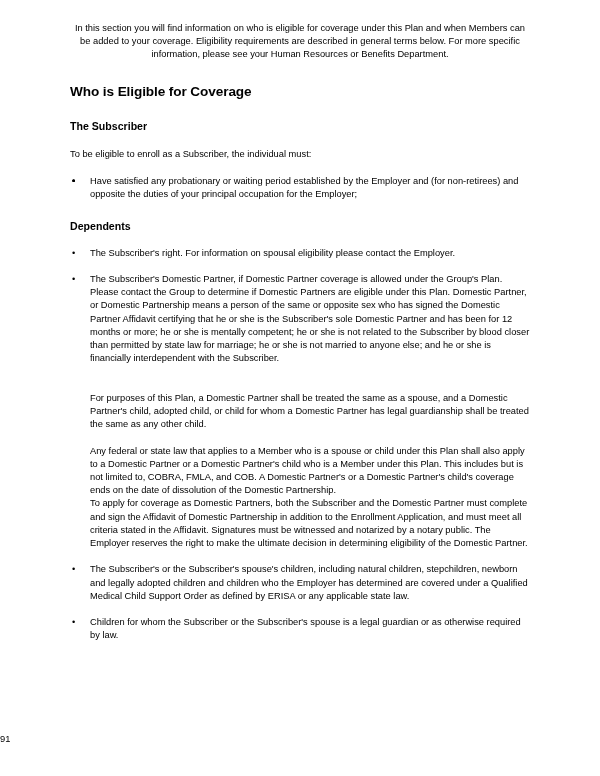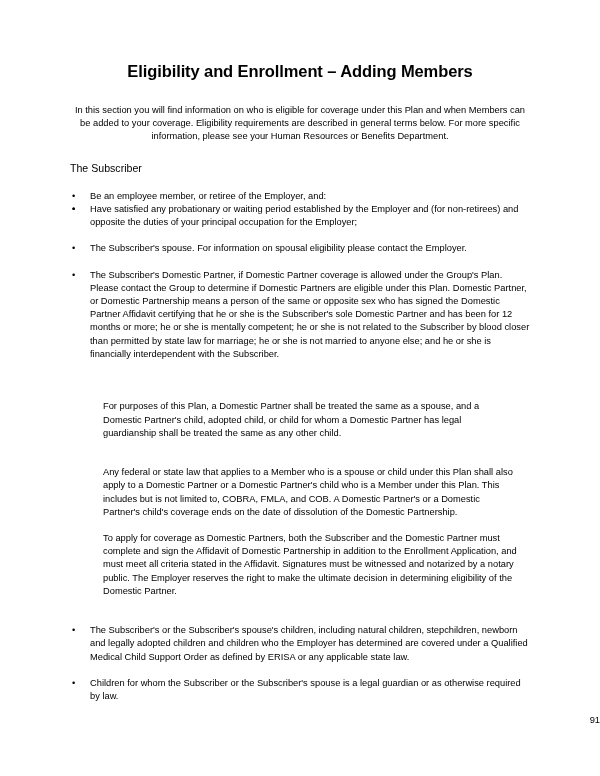--- a/index.html
+++ b/index.html
@@ -44,21 +44,21 @@
     padding-top: 22px;
     font-size: 13.6px;
     font-weight: bold;
     line-height: 1.25;
     letter-spacing: -0.1px;
   }
   .h3 {
     margin: 0;
     padding-top: 19px;
     font-size: 10.6px;
-    font-weight: normal;
+    font-weight: bold;
     line-height: 1.25;
   }
   .body-p {
     margin: 0;
     padding-top: 15px;
     font-size: 9.3px;
     line-height: 13.2px;
   }
   .bullet-list {
     margin: 0;
@@ -81,73 +81,74 @@
     padding-bottom: 13.2px;
   }
   .bullet-item .dot {
     position: absolute;
     left: 2px;
     top: 0;
     font-size: 9.3px;
     line-height: 13.2px;
   }
   .sub-para {
-    margin: 13px;
+    margin: 0;
     padding-left: 20px;
     padding-top: 13.2px;
     font-size: 9.3px;
     line-height: 13.2px;
   }
   .sub-para.joined {
     padding-top: 0;
   }
   .page-number {
     position: absolute;
     left: 0;
     right: 0;
-    top: 714px;
-    text-align: right;
+    top: 733px;
+    text-align: left;
     font-size: 9.3px;
     line-height: 12px;
   }
 </style>
 </head>
 <body>
 
 <div class="page">
 
-  <h1 class="doc-title">Eligibility and Enrollment – Adding Members</h1>
 
   <p class="intro">In this section you will find information on who is eligible for coverage under this Plan and when Members can be added to your coverage.  Eligibility requirements are described in general terms below.  For more specific information, please see your Human Resources or Benefits Department.</p>
 
+  <h2 class="h2">Who is Eligible for Coverage</h2>
 
   <h3 class="h3">The Subscriber</h3>
 
+  <p class="body-p">To be eligible to enroll as a Subscriber, the individual must:</p>
 
   <ul class="bullet-list tight">
     <li class="bullet-item">
       <span class="dot">•</span>
-      <span>Be an employee member, or retiree of the Employer, and:</span>
     </li>
     <li class="bullet-item">
       <span class="dot">•</span>
     </li>
     <li class="bullet-item">
       <span class="dot">•</span>
       <span>Have satisfied any probationary or waiting period established by the Employer and (for non-retirees) and opposite the duties of your principal occupation for the Employer;</span>
     </li>
   </ul>
 
+  <h3 class="h3">Dependents</h3>
 
 
   <ul class="bullet-list loose">
 
     <li class="bullet-item">
       <span class="dot">•</span>
-      <span>The Subscriber's spouse.  For information on spousal eligibility please contact the Employer.</span>
+      <span>The Subscriber's right.  For information on spousal eligibility please contact the Employer.</span>
     </li>
 
     <li class="bullet-item">
       <span class="dot">•</span>
       <span>The Subscriber's Domestic Partner, if Domestic Partner coverage is allowed under the Group's Plan. Please contact the Group to determine if Domestic Partners are eligible under this Plan.  Domestic Partner, or Domestic Partnership means a person of the same or opposite sex who has signed the Domestic Partner Affidavit certifying that he or she is the Subscriber's sole Domestic Partner and has been for 12 months or more; he or she is mentally competent; he or she is not related to the Subscriber by blood closer than permitted by state law for marriage; he or she is not married to anyone else; and he or she is financially interdependent with the Subscriber.</span>
     </li>
 
     <p class="sub-para">For purposes of this Plan, a Domestic Partner shall be treated the same as a spouse, and a Domestic Partner's child, adopted child, or child for whom a Domestic Partner has legal guardianship shall be treated the same as any other child.</p>
 
     <p class="sub-para">Any federal or state law that applies to a Member who is a spouse or child under this Plan shall also apply to a Domestic Partner or a Domestic Partner's child who is a Member under this Plan.  This includes but is not limited to, COBRA, FMLA, and COB.  A Domestic Partner's or a Domestic Partner's child's coverage ends on the date of dissolution of the Domestic Partnership.</p>

